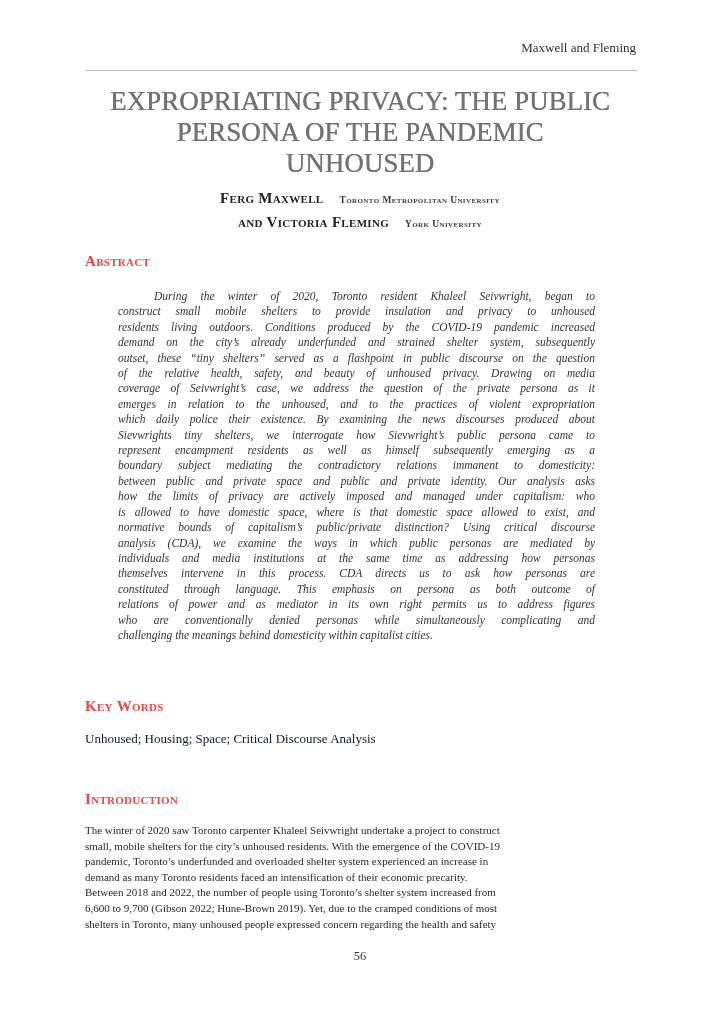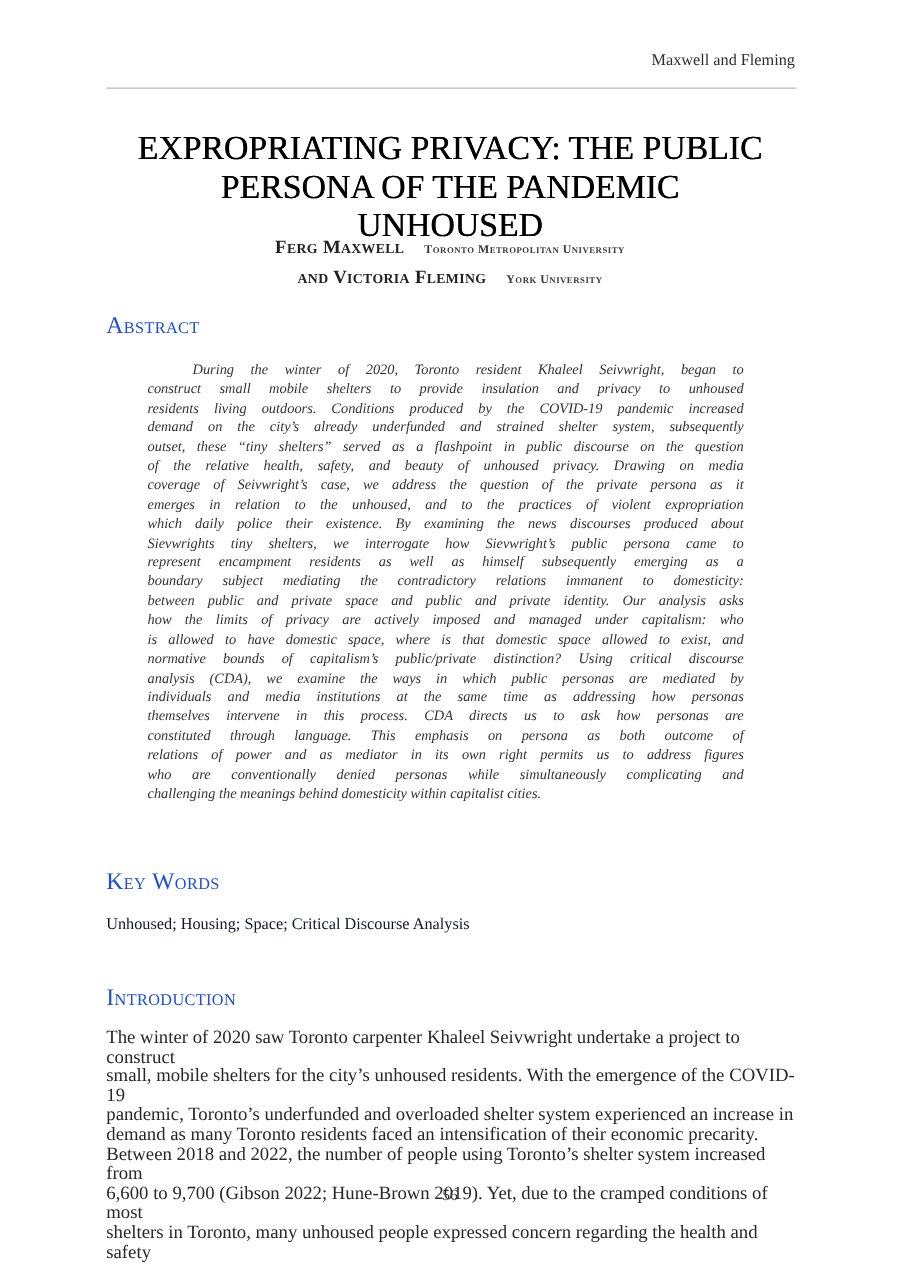--- a/index.html
+++ b/index.html
@@ -13,65 +13,65 @@
   }
   .running-header{
     position:absolute;top:41px;right:84px;
     font-size:13px;line-height:14px;color:#2e2e2e;
   }
   .header-rule{
     position:absolute;top:70px;left:85px;width:552px;height:0;
     border-top:1px solid #b9b9b9;
   }
   .paper-title{
-    position:absolute;top:85px;left:60px;width:600px;
+    position:absolute;top:68px;left:60px;width:600px;
     text-align:center;
     font-size:27px;line-height:31px;font-weight:400;
-    color:#000000;
+    color:#737373;
     text-shadow:0.3px 0 0 currentColor;
   }
   .author-block{
     position:absolute;top:187px;left:60px;width:600px;
     text-align:center;
   }
   .author-line{line-height:21px;white-space:nowrap;}
   .author-name{
     font-variant:small-caps;
     font-size:15px;font-weight:600;color:#222222;
     letter-spacing:0.3px;
   }
   .author-affiliation{
     font-variant:small-caps;
     font-size:9.5px;font-weight:600;color:#3a3a3a;
     letter-spacing:0.4px;margin-left:12px;
   }
   .section-heading{
     position:absolute;left:85px;
     font-variant:small-caps;
-    font-size:19px;font-weight:400;color:#1d4ed8;
+    font-size:15px;font-weight:700;color:#ef4444;
     letter-spacing:0.3px;line-height:18px;margin:0;
   }
   .heading-abstract{top:252px;}
   .heading-keywords{top:697px;}
   .heading-introduction{top:790px;}
   .abstract-body{
     position:absolute;top:289px;left:118px;width:477px;
     font-style:italic;font-size:11.5px;line-height:15.4px;
     color:#333333;
   }
   .abstract-body .line{text-align:justify;text-align-last:justify;}
   .abstract-body .line:last-child{text-align-last:left;}
   .abstract-body .line:first-child{text-indent:36px;}
   .keywords-text{
     position:absolute;top:731px;left:85px;width:560px;
     font-size:13px;line-height:16px;color:#0f172a;
   }
   .introduction-body{
     position:absolute;top:823px;left:85px;width:560px;
-    font-size:15px;line-height:15.6px;color:#282828;
+    font-size:11px;line-height:15.6px;color:#282828;
   }
   .page-number{
     position:absolute;top:949px;left:0;width:720px;
     text-align:center;font-size:12.5px;color:#333333;
   }
 </style>
 </head>
 <body>
 
 <div class="page">

